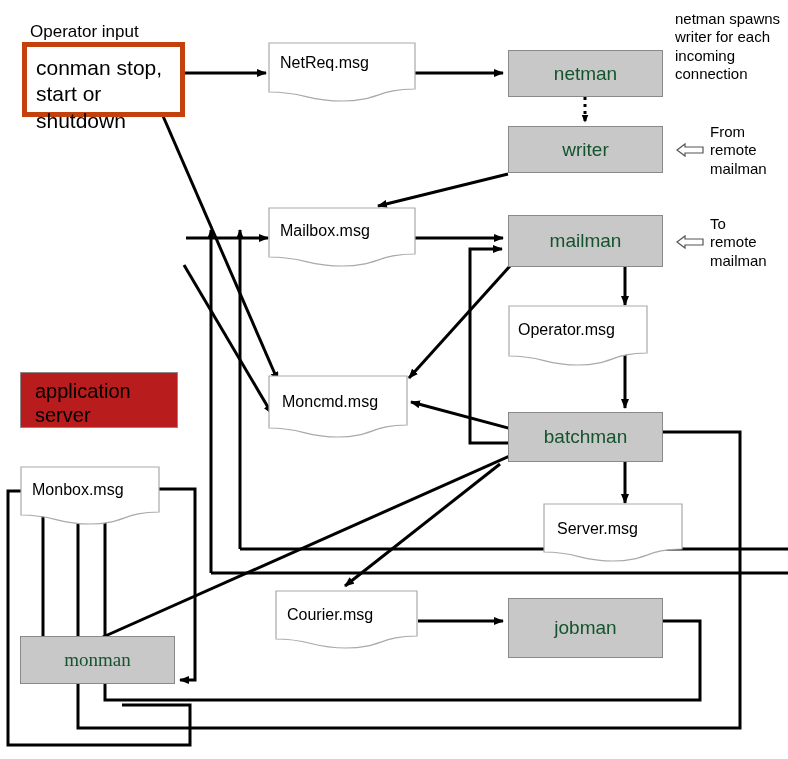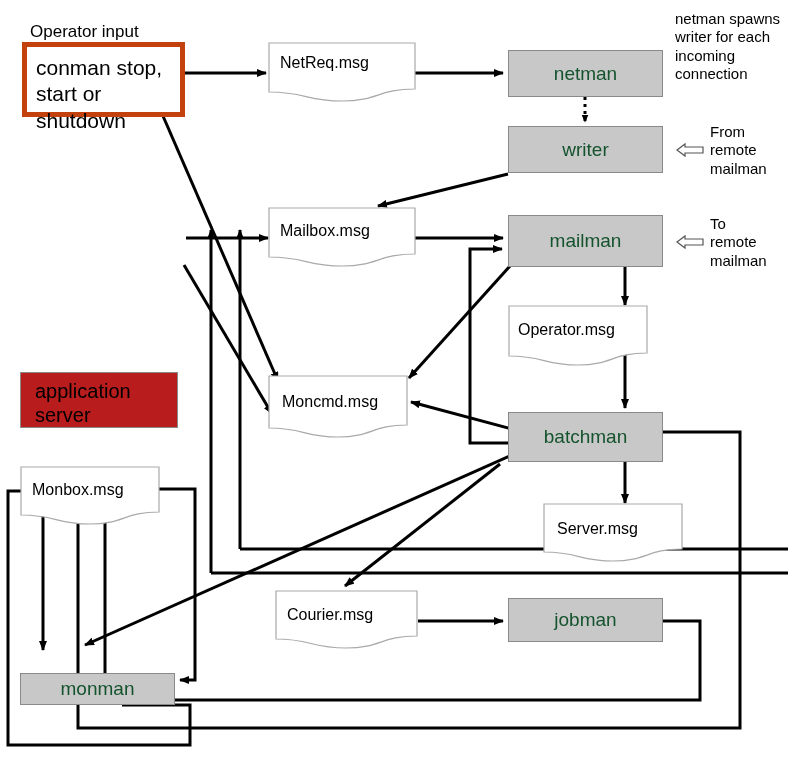--- a/index.html
+++ b/index.html
@@ -104,22 +104,22 @@
     <div>
       <div>application</div>
       <div>server</div>
     </div>
   </div>
 
   <div class="node proc" style="left:508px;top:50px;width:155px;height:47px;">netman</div>
   <div class="node proc" style="left:508px;top:126px;width:155px;height:47px;">writer</div>
   <div class="node proc" style="left:508px;top:215px;width:155px;height:52px;">mailman</div>
   <div class="node proc" style="left:508px;top:412px;width:155px;height:50px;">batchman</div>
-  <div class="node proc" style="left:508px;top:598px;width:155px;height:44px;">jobman</div>
-  <div class="node proc" style="left:20px;top:673px;width:155px;height:32px;">monman</div>
+  <div class="node proc" style="left:508px;top:598px;width:155px;height:60px;">jobman</div>
+  <div class="node proc" style="left:20px;top:636px;width:155px;height:48px;font-family:Liberation Serif, serif;">monman</div>
 
   <div class="docwrap" style="left:268px;top:42px;width:148px;height:62px;">
     <svg width="148" height="62" viewBox="0 0 148 62">
       <path d="M1,1 L147,1 L147,47 C110,47 110,59 74,59 C38,59 38,50 1,50 Z" fill="#ffffff" stroke="#a9a9a9" stroke-width="1.2"></path>
     </svg>
     <div class="doclabel" style="left:12px;top:12px;">NetReq.msg</div>
   </div>
 
   <div class="docwrap" style="left:268px;top:207px;width:148px;height:62px;">
     <svg width="148" height="62" viewBox="0 0 148 62">

